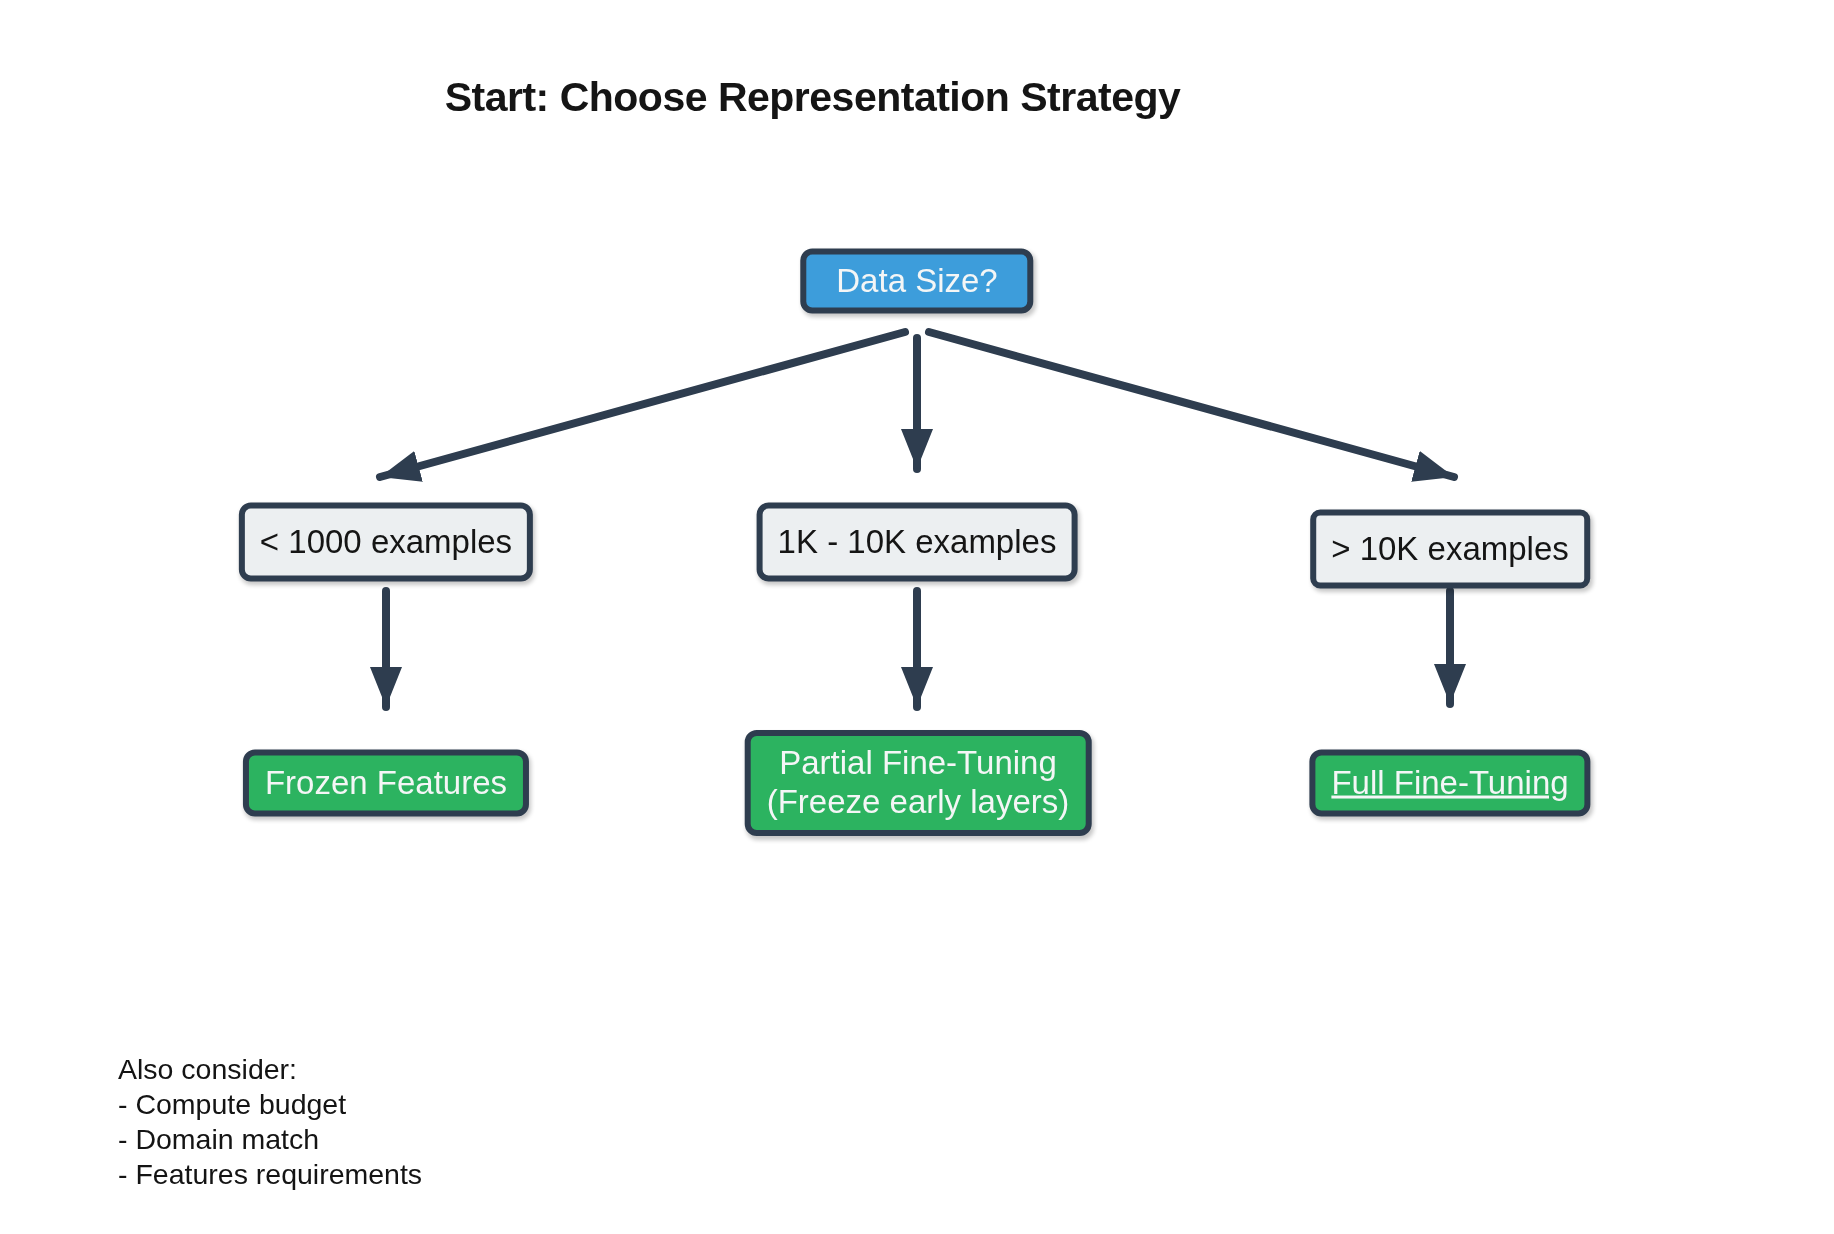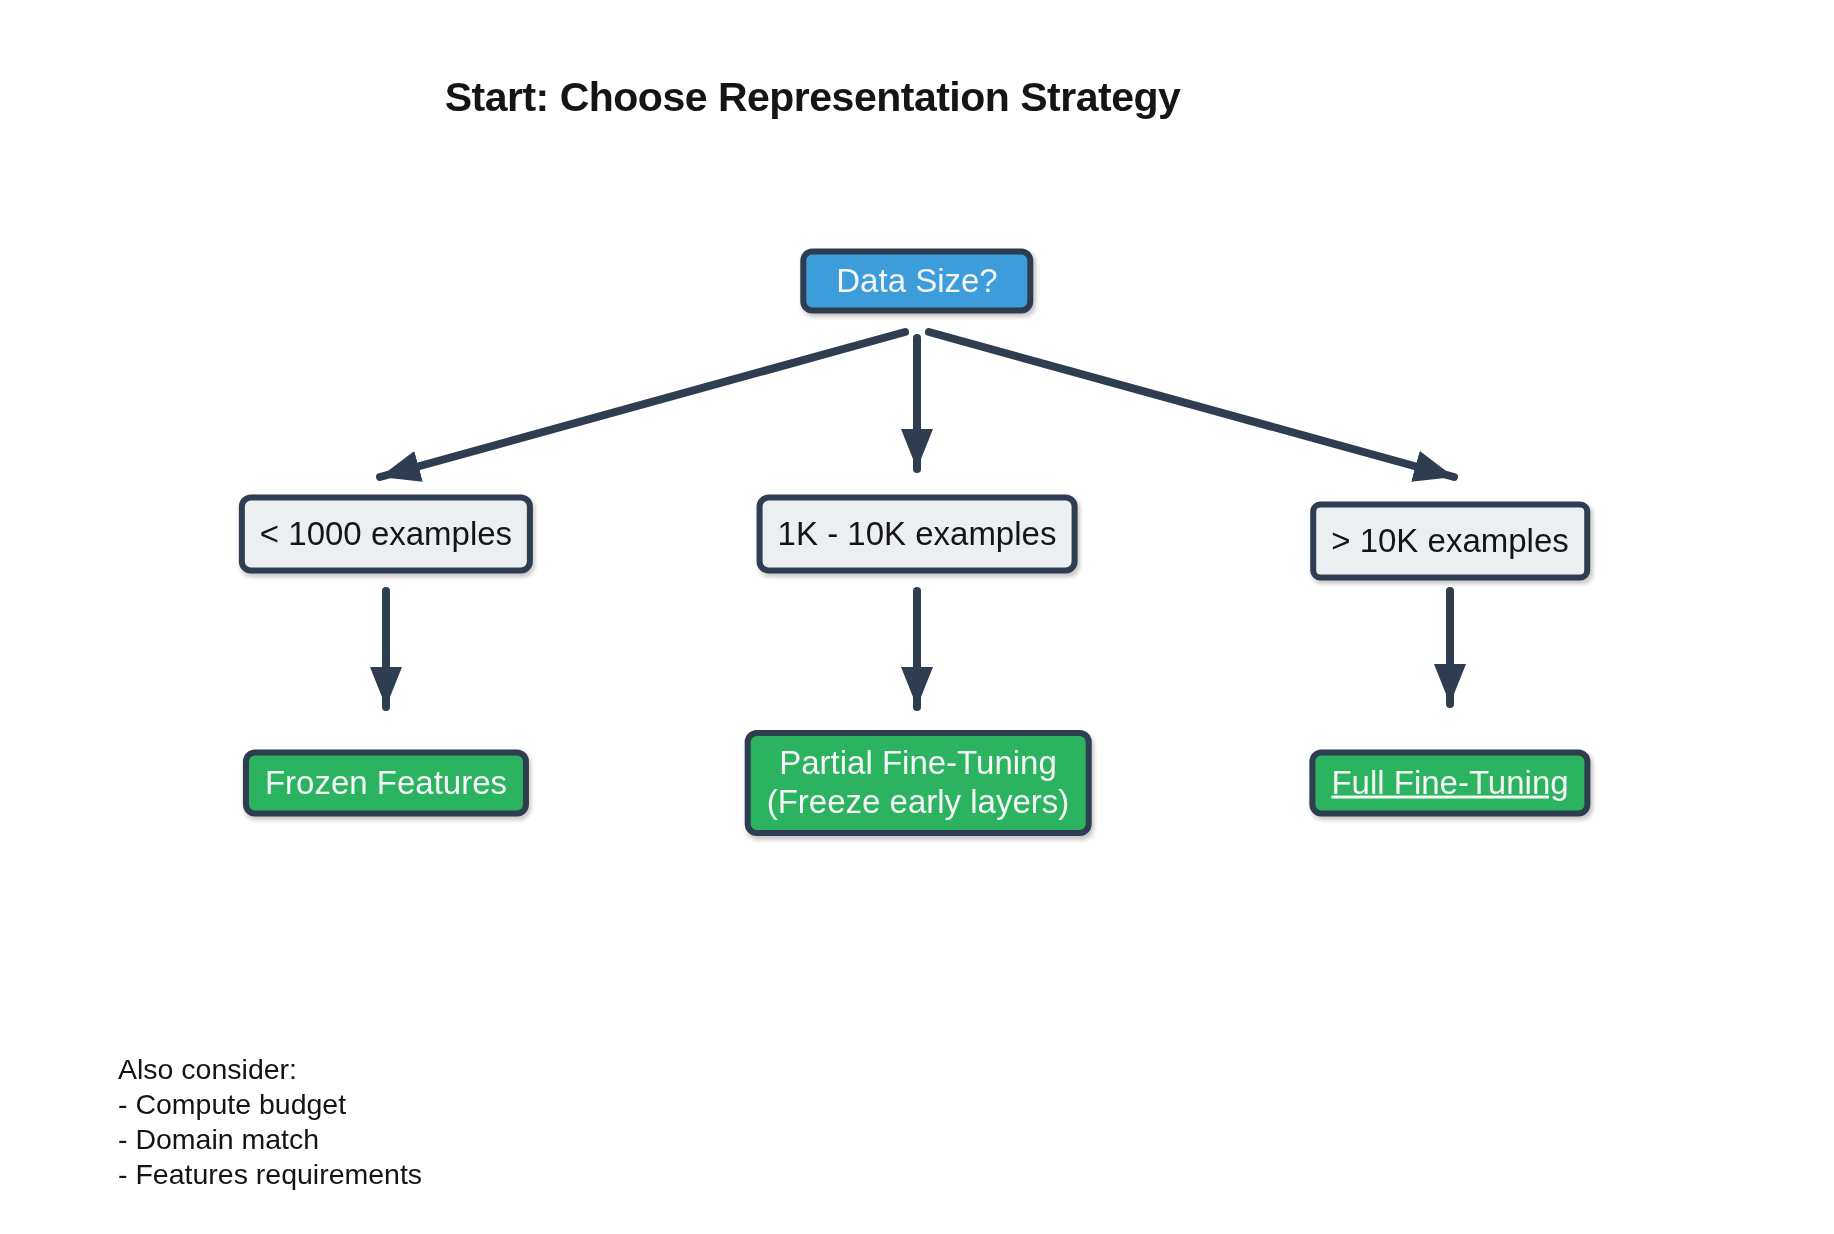--- a/index.html
+++ b/index.html
@@ -55,20 +55,21 @@
   }
   .node-root {
     background: var(--accent-blue, #3d9ddb);
     color: var(--text-light, #f4f6f6);
     padding: 7px 30px;
   }
   .node-cond {
     background: var(--neutral-fill, #eceff1);
     color: var(--text-dark, #151515);
     padding: 14px 15px;
+    margin-top: 8px;
   }
   .node-outcome {
     background: var(--accent-green, #2cb360);
     color: var(--text-light, #f4f6f6);
     padding: 8px 16px;
   }
   .notes {
     position: absolute;
     left: 118px;
     top: 1052px;

